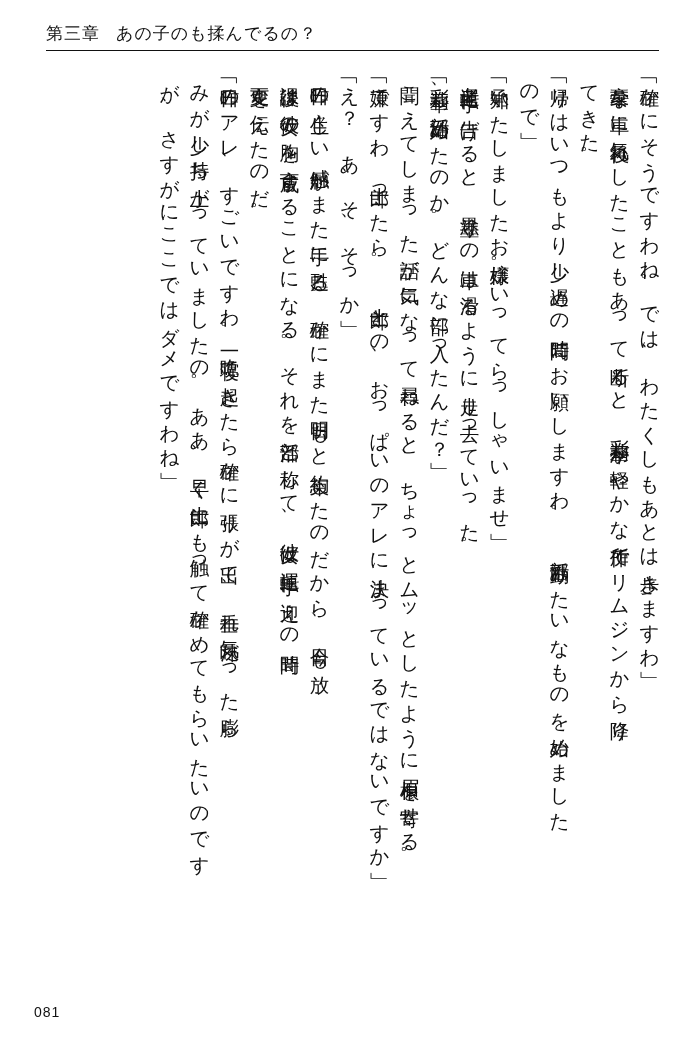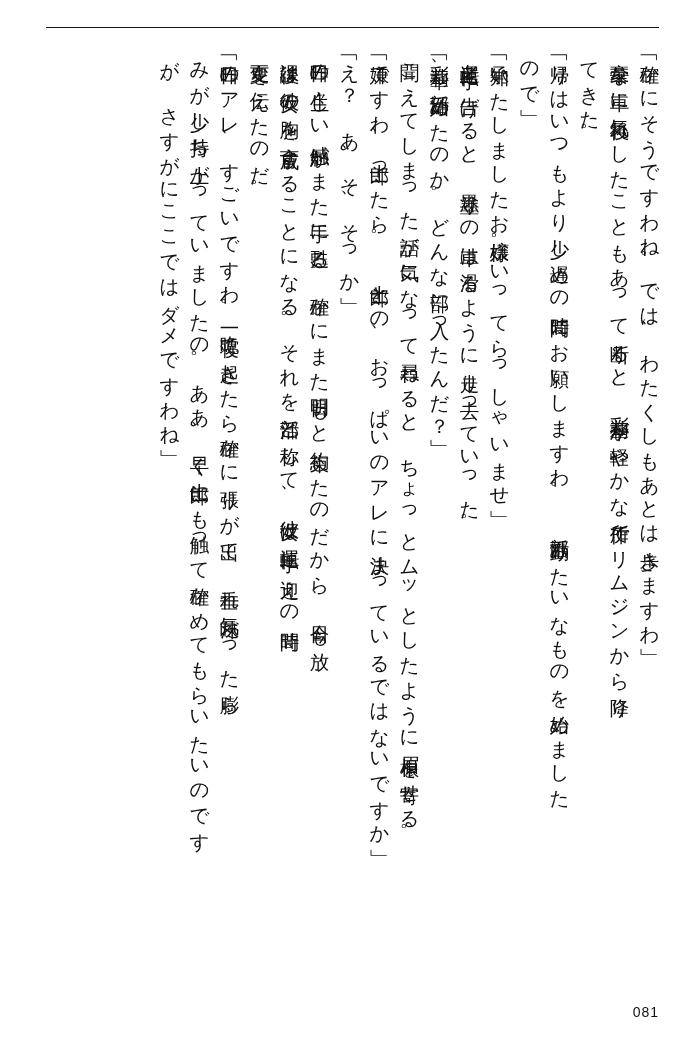--- a/index.html
+++ b/index.html
@@ -67,34 +67,37 @@
     letter-spacing: 2.2px;
     height: 945px;
     width: 30px;
     flex: 0 0 30px;
     white-space: pre;
     overflow: visible;
   }
 
   .footer {
     flex: 0 0 auto;
-    text-align: right;
+    text-align: left;
     font-family: "Liberation Sans", sans-serif;
     font-size: 14px;
     letter-spacing: 1px;
     color: #111111;
     padding-top: 4px;
   }
 </style>
 </head>
 <body>
 
 <div class="page">
 
   <div class="header">
+    <div class="header-line">
+      <span class="header-chapter">第三章</span><span>あの子のも揉んでるの？</span>
+    </div>
     <div class="header-rule"></div>
   </div>
 
   <div class="text-block">
     <div class="vline">「確かにそうですわね。では、わたくしもあとは歩きますわ」</div>
     <div class="vline">豪華な車に気後れしたこともあって断ると、彩莉華が軽やかな所作でリムジンから降り</div>
     <div class="vline">てきた。</div>
     <div class="vline">「帰りはいつもより少し遅めの時間にお願いしますわ。　部活動みたいなものを始めました</div>
     <div class="vline">ので」</div>
     <div class="vline">「承知いたしましたお嬢様。いってらっしゃいませ」</div>

